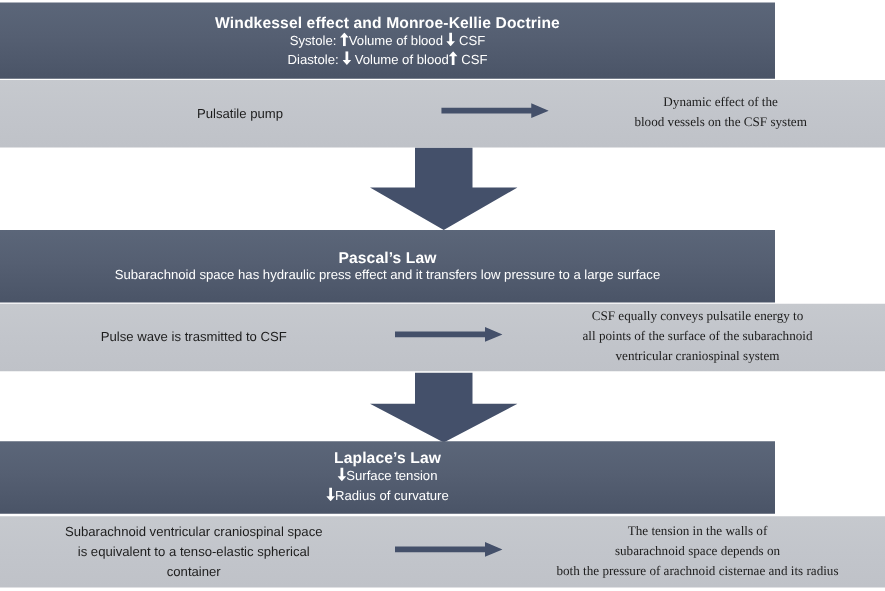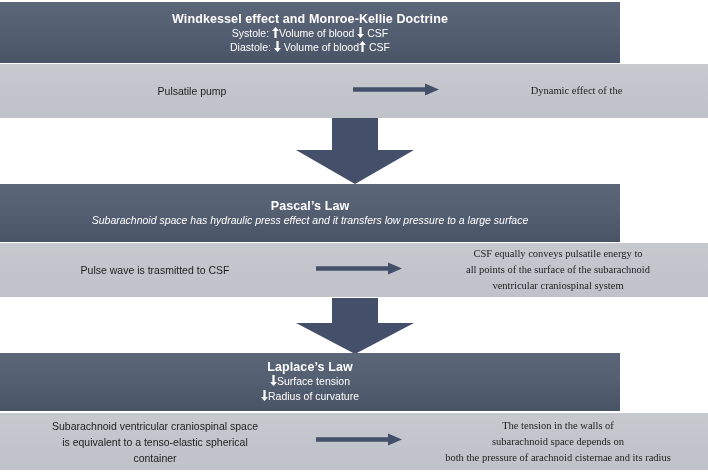--- a/index.html
+++ b/index.html
@@ -28,21 +28,21 @@
     margin:0;
     color:#ffffff;
   }
   .dark-sub{
     font-size:10.5px;
     line-height:13.5px;
     margin:0;
     color:#ffffff;
     white-space:nowrap;
   }
-  .dark-sub.wide{font-size:10.5px;font-style:italic;}
+  .dark-sub.wide{font-size:10.5px;}
 
   
   .gray-band{
     position:absolute;left:0;width:708px;
     background:linear-gradient(180deg,#c6c9ce 0%,#c2c5cb 50%,#bfc2c8 100%);
     box-sizing:border-box;
     display:flex;align-items:center;
   }
   .gcol{
     box-sizing:border-box;
@@ -107,20 +107,21 @@
     </div>
     <div class="gcol arrowcell">
       <span class="h-arrow">
         <svg width="86" height="13" viewBox="0 0 86 13">
           <path d="M0 4.2 L72 4.2 L72 0.6 L86 6.5 L72 12.4 L72 8.8 L0 8.8 Z" fill="#44506a"></path>
         </svg>
       </span>
     </div>
     <div class="gcol right">
       <div>Dynamic effect of the</div>
+      <div>blood vessels on the CSF system</div>
     </div>
   </div>
 
   <div class="block-arrow" style="left:296px;top:118px;width:118px;height:66px;">
     <svg width="118" height="66" viewBox="0 0 118 66">
       <path d="M36 0 L82 0 L82 32 L118 32 L59 66 L0 32 L36 32 Z" fill="#44506a"></path>
     </svg>
   </div>
 
   <div class="dark-band" style="top:184px;height:58px;">

